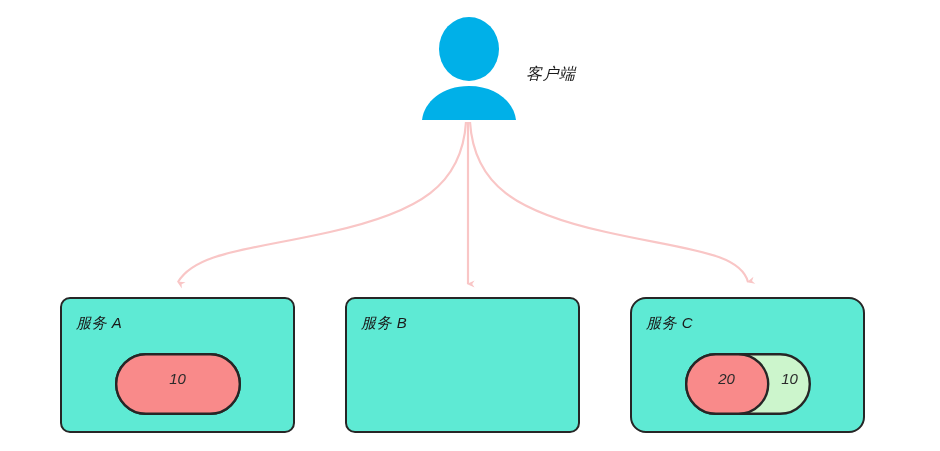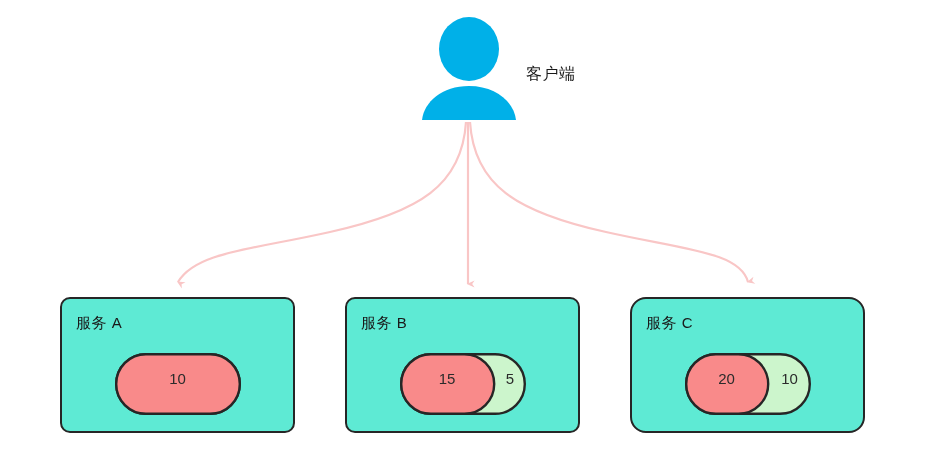--- a/index.html
+++ b/index.html
@@ -9,20 +9,21 @@
   }
   body {
     font-family: "Liberation Sans", "DejaVu Sans", sans-serif;
   }
   #canvas {
     position: relative;
     width: 940px;
     height: 451px;
     background: #ffffff;
     overflow: hidden;
+    font-style: italic;
   }
   
   .actor-group {
     position: absolute;
     left: 414px;
     top: 16px;
     width: 110px;
     height: 104px;
   }
   .actor-svg { display: block; }
@@ -120,28 +121,20 @@
       <svg class="pool-svg" width="126" height="62" viewBox="0 0 126 62">
         <rect x="1.2" y="1.2" width="123.6" height="59.6" rx="29.8" fill="#ccf5cc" stroke="#262626" stroke-width="2.4"></rect>
         <rect x="1.2" y="1.2" width="123.6" height="59.6" rx="29.8" fill="#f98a8a" stroke="#262626" stroke-width="2.4"></rect>
       </svg>
       <div class="pool-num" style="left:0px; width:126px;">10</div>
     </div>
   </div>
 
   <div class="service-box sb">
     <div class="service-title">服务 B</div>
-    <div class="pool">
-      <svg class="pool-svg" width="126" height="62" viewBox="0 0 126 62">
-        <rect x="1.2" y="1.2" width="123.6" height="59.6" rx="29.8" fill="#ccf5cc" stroke="#262626" stroke-width="2.4"></rect>
-        <rect x="1.2" y="1.2" width="93.0" height="59.6" rx="29.8" fill="#f98a8a" stroke="#262626" stroke-width="2.4"></rect>
-      </svg>
-      <div class="pool-num" style="left:0px; width:95px;">15</div>
-      <div class="pool-num" style="left:95px; width:31px;">5</div>
-    </div>
   </div>
 
   <div class="service-box sc">
     <div class="service-title">服务 C</div>
     <div class="pool">
       <svg class="pool-svg" width="126" height="62" viewBox="0 0 126 62">
         <rect x="1.2" y="1.2" width="123.6" height="59.6" rx="29.8" fill="#ccf5cc" stroke="#262626" stroke-width="2.4"></rect>
         <rect x="1.2" y="1.2" width="82.0" height="59.6" rx="29.8" fill="#f98a8a" stroke="#262626" stroke-width="2.4"></rect>
       </svg>
       <div class="pool-num" style="left:0px; width:84px;">20</div>

